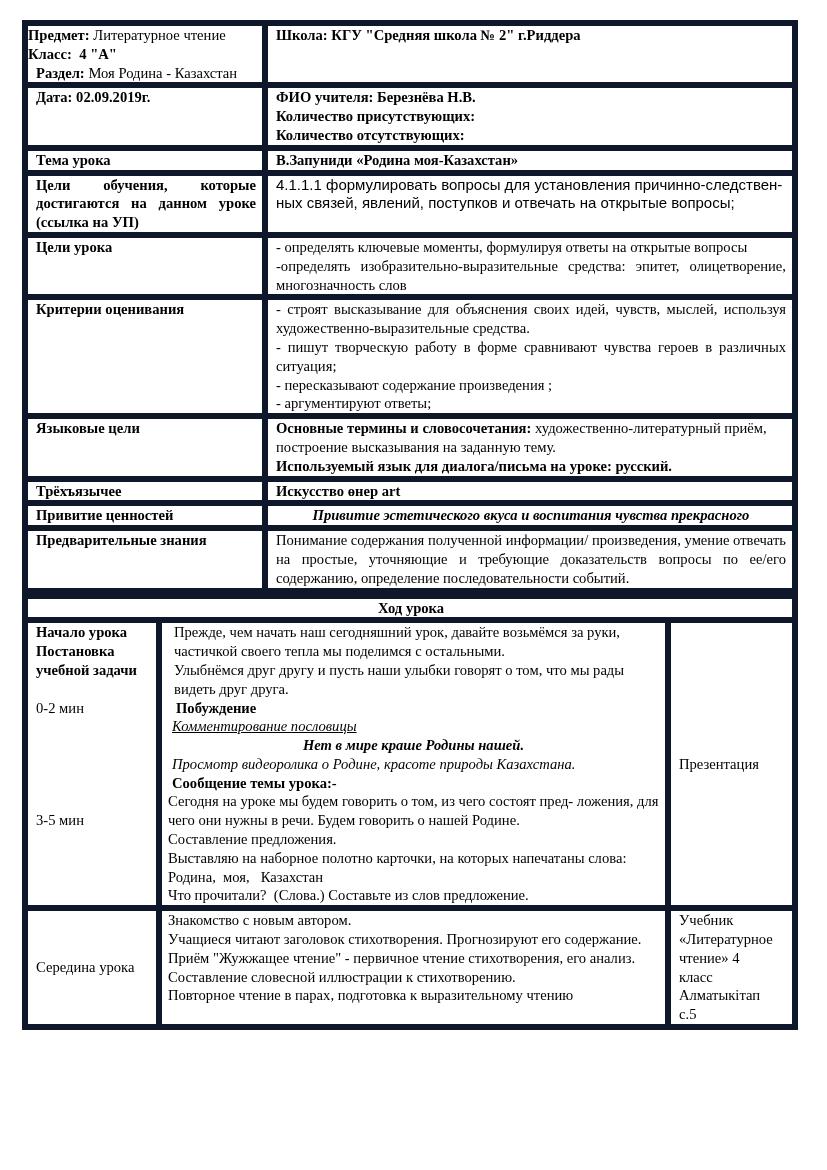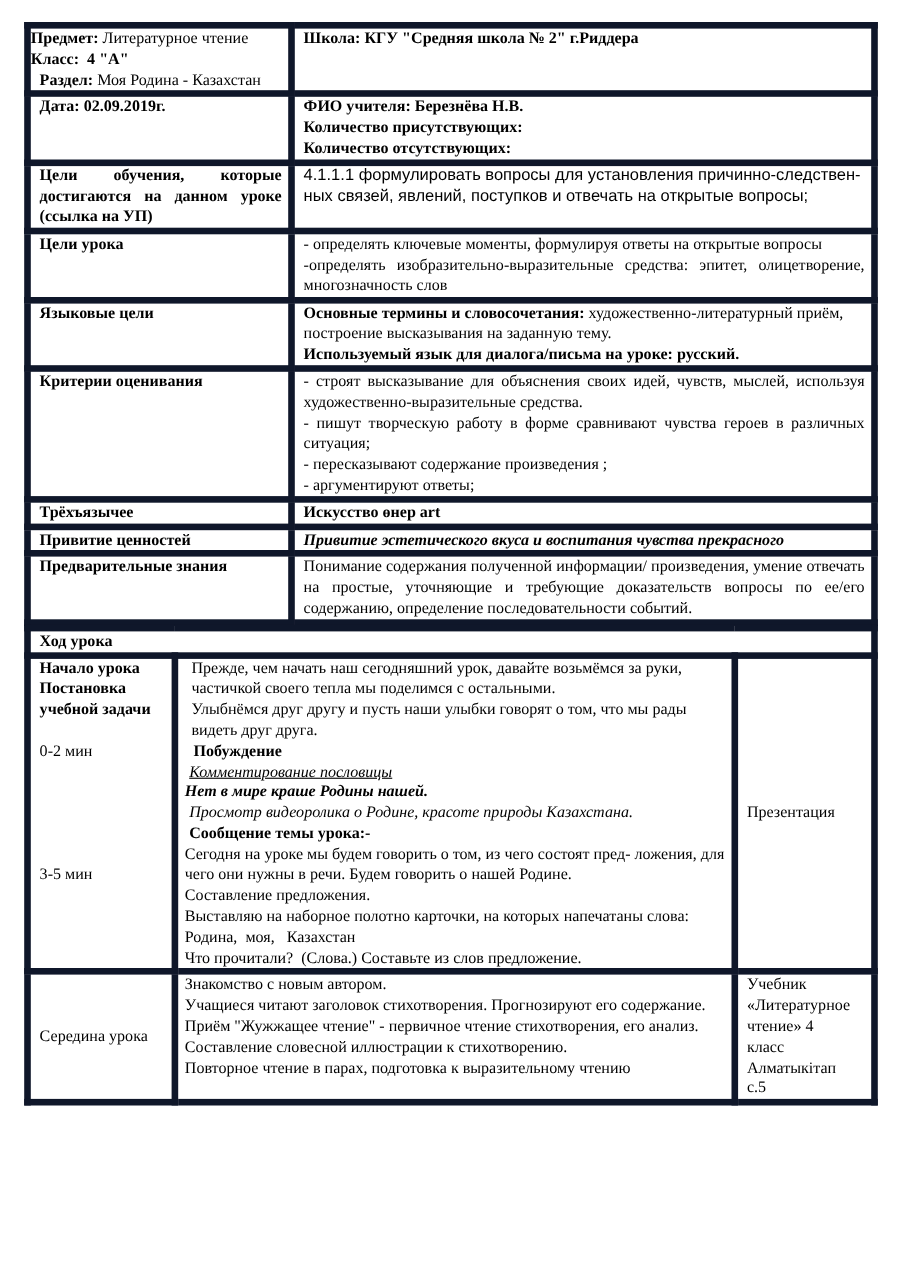--- a/index.html
+++ b/index.html
@@ -5,21 +5,21 @@
   html, body { margin: 0; padding: 0; background: #ffffff; }
   body { width: 827px; height: 1170px; position: relative; overflow: hidden;
          font-family: "Liberation Serif", serif; color: #000; font-size: 14.6px; line-height: 18.8px; }
   .page { position: absolute; left: 22px; top: 20px; width: 770px; }
   table { border-collapse: collapse; width: 770px; table-layout: fixed; }
   td { border: 6px solid #0f172a; vertical-align: top; padding: 0 6px 0 8px; }
   .b { font-weight: bold; }
   .i { font-style: italic; }
   .u { text-decoration: underline; text-align: right; }
   .j { text-align: justify; }
-  .c { }
+  .c { text-align: center; }
   .line { display: block; }
   .narrow { font-family: "Liberation Sans Narrow", "Liberation Sans", sans-serif; }
   .sp { display:block; height: 18.8px; }
 </style>
 </head>
 <body>
 
 <div class="page">
   <table>
     <colgroup>
@@ -36,45 +36,49 @@
       <td class="b">Школа: КГУ "Средняя школа № 2" г.Риддера</td>
     </tr>
     <tr style="height:58px">
       <td class="b">Дата: 02.09.2019г.</td>
       <td class="b">
         <span class="line">ФИО учителя: Березнёва Н.В.</span>
         <span class="line">Количество присутствующих:</span>
         <span class="line">Количество отсутствующих:</span>
       </td>
     </tr>
+    <tr>
+      <td class="b">Тема урока</td>
+      <td class="b">В.Запуниди «Родина моя-Казахстан»</td>
+    </tr>
     <tr style="height:58px">
       <td class="b j">Цели обучения, которые достигаются на данном уроке (ссылка на УП)</td>
       <td class="narrow" style="font-size:15px">4.1.1.1 формулировать вопросы для установления причинно-следствен- ных связей, явлений, поступков и отвечать на открытые вопросы;</td>
     </tr>
     <tr>
       <td class="b">Цели урока</td>
       <td class="j">
         <span class="line">- определять ключевые моменты, формулируя ответы на открытые вопросы</span>
         <span class="line">-определять изобразительно-выразительные средства: эпитет, олицетворение, многозначность слов</span>
       </td>
     </tr>
     <tr>
-      <td class="b">Языковые цели</td>
-      <td>
-        <span class="line"><span class="b">Основные термины и словосочетания:</span> <span>художественно-литературный приём, построение высказывания на заданную тему.</span></span>
-        <span class="line b">Используемый язык для диалога/письма на уроке: русский.</span>
-      </td>
-    </tr>
-    <tr>
       <td class="b">Критерии оценивания</td>
       <td class="j">
         <span class="line">- строят высказывание для объяснения своих идей, чувств, мыслей, используя художественно-выразительные средства.</span>
         <span class="line">- пишут творческую работу в форме сравнивают чувства героев в различных ситуация;</span>
         <span class="line">- пересказывают содержание произведения ;</span>
         <span class="line">- аргументируют ответы;</span>
+      </td>
+    </tr>
+    <tr>
+      <td class="b">Языковые цели</td>
+      <td>
+        <span class="line"><span class="b">Основные термины и словосочетания:</span> <span>художественно-литературный приём, построение высказывания на заданную тему.</span></span>
+        <span class="line b">Используемый язык для диалога/письма на уроке: русский.</span>
       </td>
     </tr>
     <tr>
       <td class="b">Трёхъязычее</td>
       <td class="b">Искусство өнер art</td>
     </tr>
     <tr>
       <td class="b">Привитие ценностей</td>
       <td class="b i c">Привитие эстетического вкуса и воспитания чувства прекрасного</td>
     </tr>

